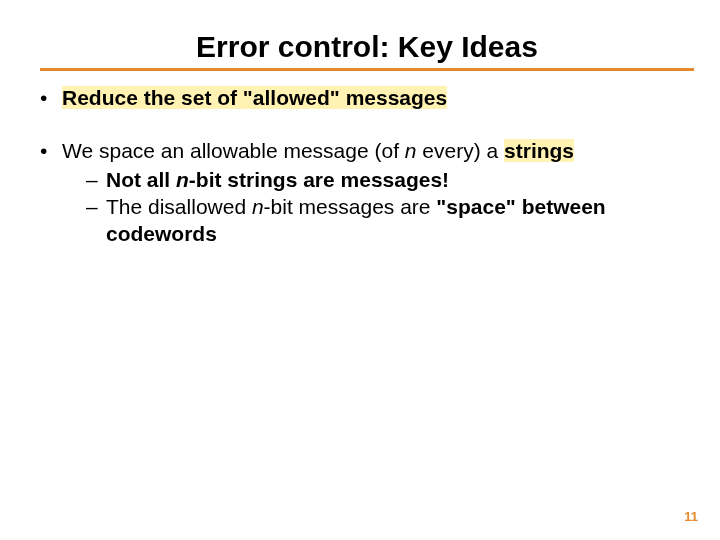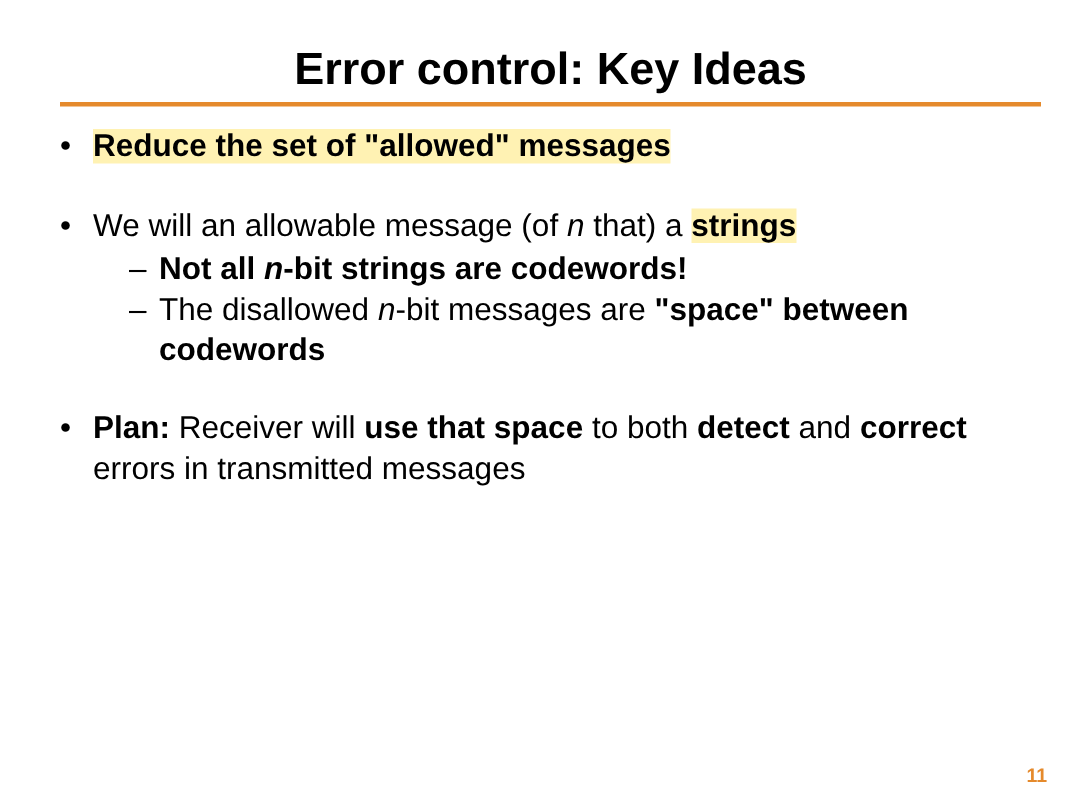--- a/index.html
+++ b/index.html
@@ -88,31 +88,28 @@
 
   <ul class="top">
 
     <li>
       <span class="hl"><b>Reduce the set of "allowed" messages</b></span>
       <ul class="sub">
       </ul>
     </li>
 
     <li>
-      <span>We will an allowable message (of </span><i>n</i><span> that) a </span><span class="hl"><b>strings</b></span>
+      <span>We space an allowable message (of </span><i>n</i><span> every) a </span><span class="hl"><b>strings</b></span>
       <ul class="sub">
         <li>
-          <b><span>Not all </span></b><b><i>n</i></b><b><span>-bit strings are codewords!</span></b>
+          <b><span>Not all </span></b><b><i>n</i></b><b><span>-bit strings are messages!</span></b>
         </li>
         <li>
           <span>The disallowed </span><i>n</i><span>-bit messages are </span><b>"space" between codewords</b>
         </li>
       </ul>
     </li>
 
-    <li>
-      <b>Plan:</b><span> Receiver will </span><b>use that space</b><span> to both </span><b>detect</b><span> and </span><b>correct</b><span> errors in transmitted messages</span>
-    </li>
 
   </ul>
 
   <div class="pagenum">11</div>
 </div>
 
 </body></html>

